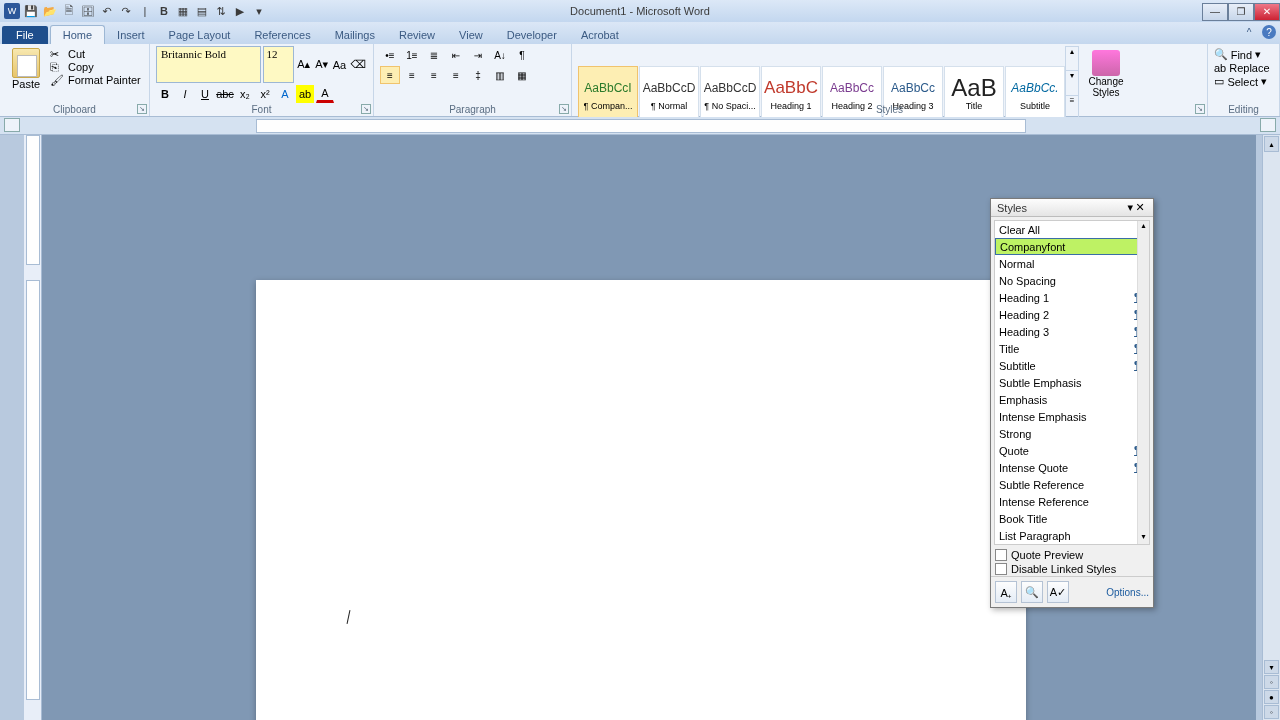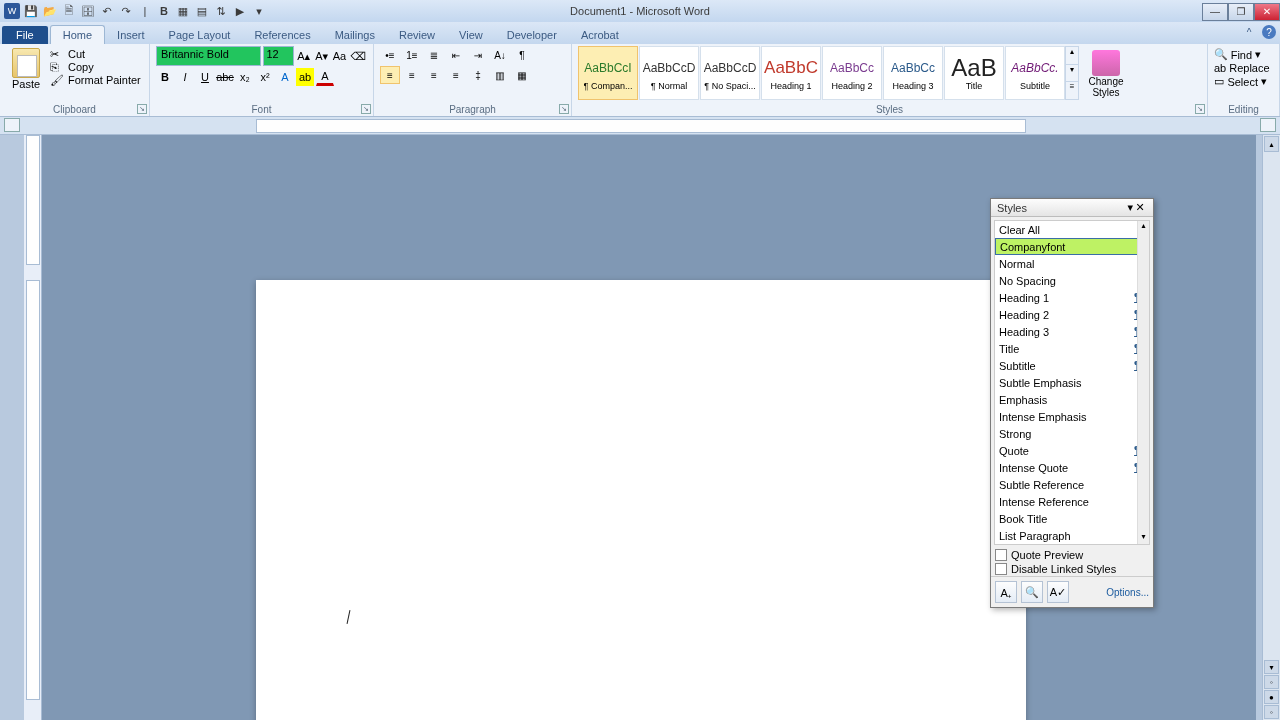--- a/index.html
+++ b/index.html
@@ -30,32 +30,32 @@
 
 .clipboard .body { display:flex; gap:4px; }
 .clipboard .paste { display:flex; flex-direction:column; align-items:center; width:40px; padding-top:2px;}
 .clipboard .paste .ic{width:28px;height:30px;background:linear-gradient(#f7e8b0,#e8c56a);border:1px solid #c9a84a;border-radius:2px;position:relative;}
 .clipboard .paste .ic::after{content:"";position:absolute;top:6px;left:4px;width:18px;height:20px;background:#fff;border:1px solid #bbb;}
 .clipboard .small{display:flex;flex-direction:column;gap:1px;padding-top:2px;}
 .clipboard .small div{display:flex;align-items:center;gap:4px;white-space:nowrap;}
 .clipboard .small .ic2{width:14px;height:12px;display:inline-block;}
 
 .font .row{display:flex;gap:2px;align-items:center;}
-.font select,.font .combo{height:20px;border:1px solid #9db7d4;background:#22c55e;font-size:11px;}
+.font select,.font .combo{height:37px;border:1px solid #9db7d4;background:#fef9c3;font-size:11px;font-family:Liberation Serif, serif;}
 .font .fontname{width:120px;padding:1px 4px;}
 .font .fontsize{width:34px;padding:1px 2px;text-align:left;}
 .font .btn{width:18px;height:18px;border:1px solid transparent;display:inline-flex;align-items:center;justify-content:center;font-size:11px;}
 .font .row2{margin-top:2px;}
 
 .para .row{display:flex;gap:2px;align-items:center;}
 .para .btn{width:20px;height:18px;border:1px solid transparent;display:inline-flex;align-items:center;justify-content:center;font-size:10px;}
 .para .btn.active{border:1px solid #f0c36d;background:#fdeeb3;}
 
 .styles-group{flex:1;min-width:420px;}
-.styles-group .gallery{display:flex;gap:1px;height:54px;overflow:hidden;}
+.styles-group .gallery{display:flex;gap:1px;height:54px;overflow:hidden;margin-top:20px;}
 .style-item{width:60px;border:1px solid #d5e0ec;background:#fff;display:flex;flex-direction:column;align-items:center;justify-content:center;font-size:9px;padding:2px;text-align:center;}
 .style-item.sel{border:1px solid #f0c36d;background:#fdeeb3;}
 .style-item .prev{font-size:14px;height:26px;display:flex;align-items:center;}
 .style-item .name{font-size:9px;line-height:10px;white-space:nowrap;overflow:hidden;}
 .change-styles{width:46px;display:flex;flex-direction:column;align-items:center;padding-top:4px;margin-left:4px;}
 .change-styles .csic{width:28px;height:26px;background:linear-gradient(#f7d,#c6a);border-radius:3px;}
 
 .editing{width:72px;}
 .editing .body{display:flex;flex-direction:column;gap:1px;padding-top:2px;}
 .editing .body div{font-size:11px;display:flex;align-items:center;gap:3px;white-space:nowrap;}
@@ -252,21 +252,21 @@
           </div>
           <div class="style-item">
             <div class="prev" style="color:#2b5a8a;font-size:12px;">AaBbCc</div>
             <div class="name">Heading 3</div>
           </div>
           <div class="style-item">
             <div class="prev" style="color:#222;font-size:24px;">AaB</div>
             <div class="name">Title</div>
           </div>
           <div class="style-item">
-            <div class="prev" style="color:#701a75;font-size:12px;font-style:italic;">AaBbCc.</div>
+            <div class="prev" style="color:#0369a1;font-size:12px;font-style:italic;">AaBbCc.</div>
             <div class="name">Subtitle</div>
           </div>
         </div>
       <div style="width:14px;display:flex;flex-direction:column;border:1px solid #c7d6e8;">
         <div style="flex:1;text-align:center;font-size:8px;">▴</div>
         <div style="flex:1;text-align:center;font-size:8px;border-top:1px solid #c7d6e8;">▾</div>
         <div style="flex:1;text-align:center;font-size:8px;border-top:1px solid #c7d6e8;">≡</div>
       </div>
       <div class="change-styles">
         <div class="csic"></div>

